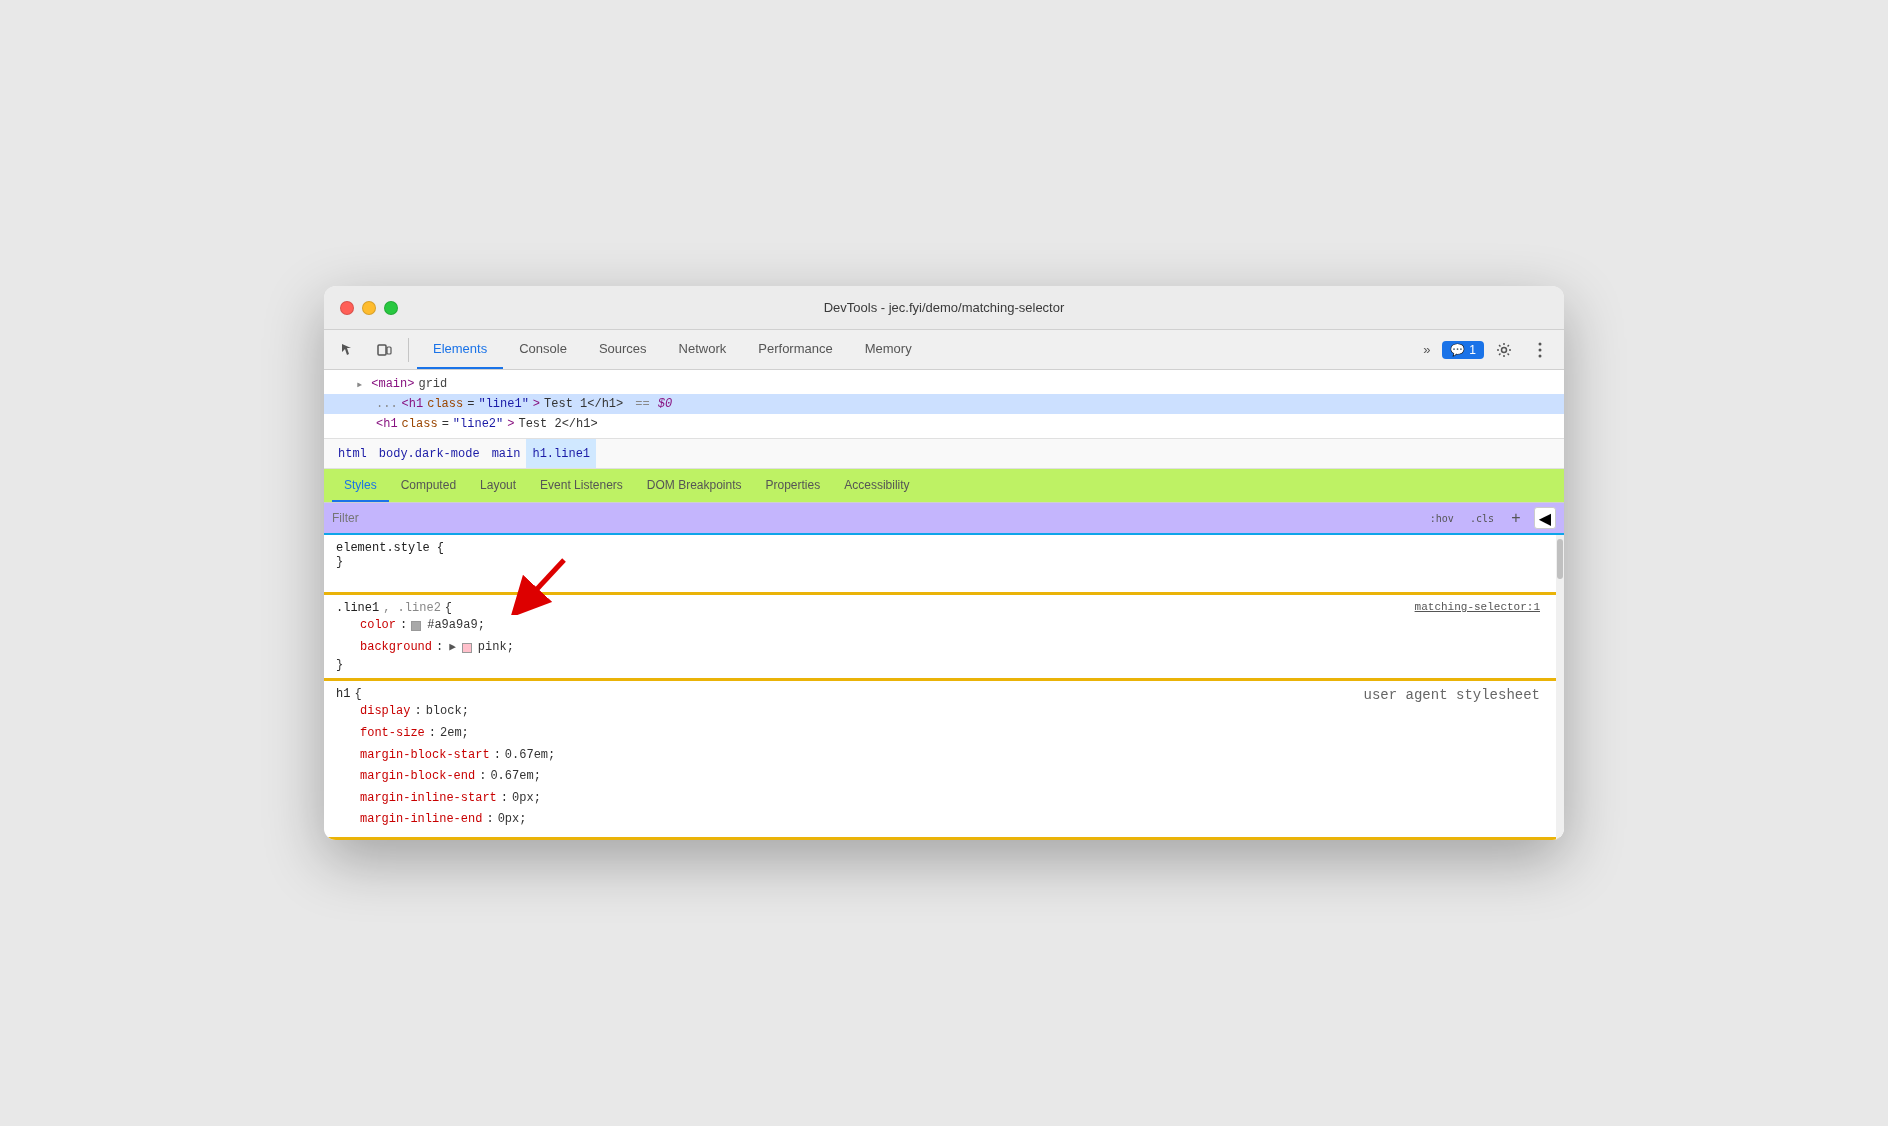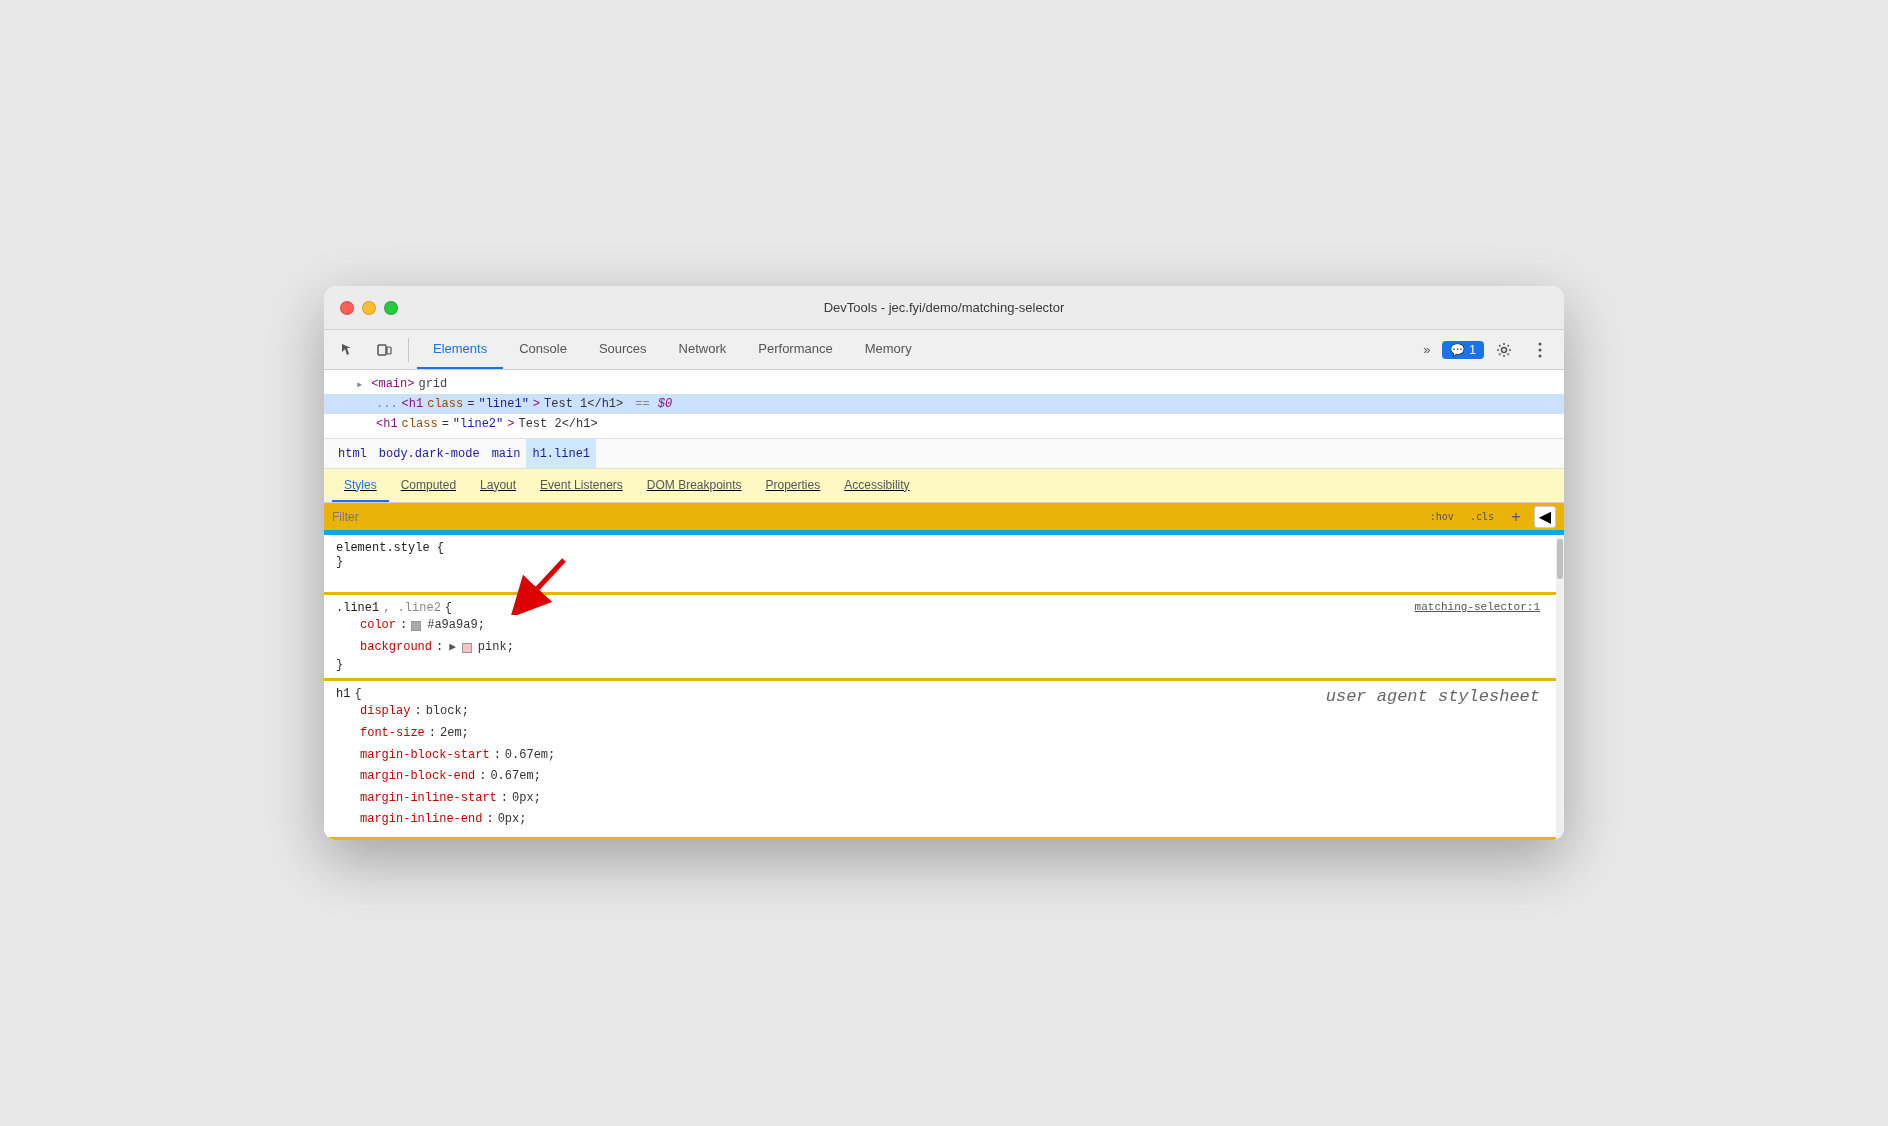--- a/index.html
+++ b/index.html
@@ -164,47 +164,46 @@
       display: flex;
       align-items: center;
     }
     .bc-item.active {
       background: #d0e8ff;
       color: #1a1aa6;
     }
 
     
     .panel-tabs {
-      background: #fef9c3;
+      background: #bef264;
       border-bottom: 1px solid #d0d0d0;
       display: flex;
       padding: 0 8px;
       height: 34px;
       align-items: flex-end;
-      text-decoration: underline;
     }
     .panel-tab {
       padding: 0 12px;
       height: 100%;
       display: flex;
       align-items: center;
       font-size: 12px;
       color: #555;
       cursor: pointer;
       border-bottom: 2px solid transparent;
     }
     .panel-tab.active {
       color: #1a73e8;
       border-bottom: 2px solid #1a73e8;
     }
 
     
     .filter-bar {
-      background: #eab308;
-      border-bottom: 5px solid #0ea5e9;
+      background: #c4b5fd;
+      border-bottom: 2px solid #0ea5e9;
       height: 32px;
       display: flex;
       align-items: center;
       padding: 0 8px;
       gap: 8px;
     }
     .filter-input {
       flex: 1;
       border: none;
       outline: none;
@@ -294,25 +293,24 @@
       width: 10px;
       height: 10px;
       border: 1px solid #999;
       vertical-align: middle;
       margin-right: 2px;
     }
 
     
     .user-agent-label {
       color: #666;
-      font-style: italic;
       position: absolute;
       right: 24px;
       top: 6px;
-      font-size: 17px;
+      font-size: 14px;
     }
 
     
     .scrollbar-track {
       position: absolute;
       right: 0;
       top: 0;
       bottom: 0;
       width: 8px;
       background: #f0f0f0;

